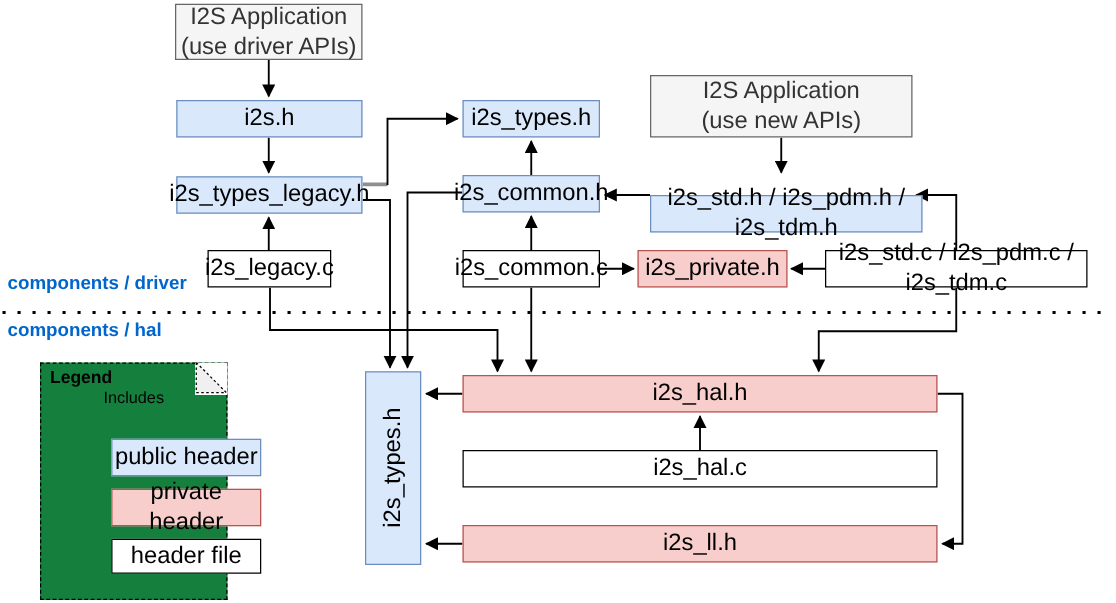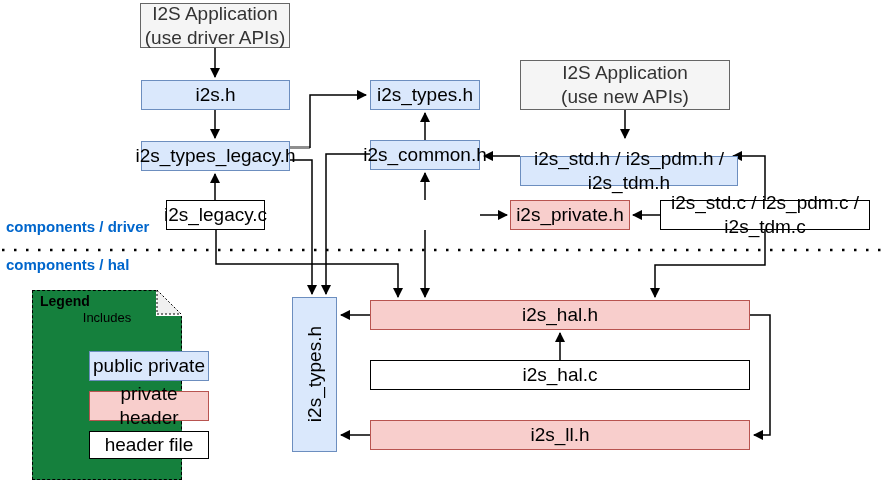--- a/index.html
+++ b/index.html
@@ -83,20 +83,21 @@
 
   <div class="node app" style="left:140px;top:3px;width:150px;height:45px;">
     <div>I2S Application</div>
     <div>(use driver APIs)</div>
   </div>
   <div class="node public" style="left:141px;top:80px;width:149px;height:30px;">i2s.h</div>
   <div class="node public" style="left:141px;top:141px;width:149px;height:30px;">i2s_types_legacy.h</div>
   <div class="node source" style="left:166px;top:200px;width:99px;height:30px;">i2s_legacy.c</div>
   <div class="node public" style="left:370px;top:80px;width:110px;height:30px;">i2s_types.h</div>
   <div class="node public" style="left:370px;top:140px;width:110px;height:30px;">i2s_common.h</div>
+  <div class="node source" style="left:370px;top:200px;width:110px;height:30px;">i2s_common.c</div>
   <div class="node app" style="left:520px;top:60px;width:210px;height:50px;">
     <div>I2S Application</div>
     <div>(use new APIs)</div>
   </div>
   <div class="node public" style="left:520px;top:156px;width:218px;height:30px;">i2s_std.h / i2s_pdm.h / i2s_tdm.h</div>
   <div class="node private" style="left:510px;top:200px;width:120px;height:30px;">i2s_private.h</div>
   <div class="node source" style="left:660px;top:200px;width:210px;height:30px;">i2s_std.c / i2s_pdm.c / i2s_tdm.c</div>
 
   <div class="node public" style="left:292px;top:297px;width:45px;height:155px;">
     <span class="vlabel">i2s_types.h</span>
@@ -105,18 +106,18 @@
   <div class="node source" style="left:370px;top:360px;width:380px;height:30px;">i2s_hal.c</div>
   <div class="node private" style="left:370px;top:420px;width:380px;height:30px;">i2s_ll.h</div>
 
   <div id="legend">
     <svg id="legend-fold" width="26" height="26" xmlns="http://www.w3.org/2000/svg">
       <rect x="0" y="0" width="26" height="26" fill="#ffffff"></rect>
       <path d="M1,0 L1,24 L25,24 Z" fill="#f0f0f0" stroke="#000" stroke-width="1" stroke-dasharray="2 2"></path>
     </svg>
     <div class="legend-title">Legend</div>
     <div class="includes-label">Includes</div>
-    <div class="node public legend-item" style="top:60px;">public private</div>
+    <div class="node public legend-item" style="top:60px;">public header</div>
     <div class="node private legend-item" style="top:100px;">private header</div>
     <div class="node source legend-item" style="top:140px;height:28px;">header file</div>
   </div>
 
 </div>
 
 </body></html>

